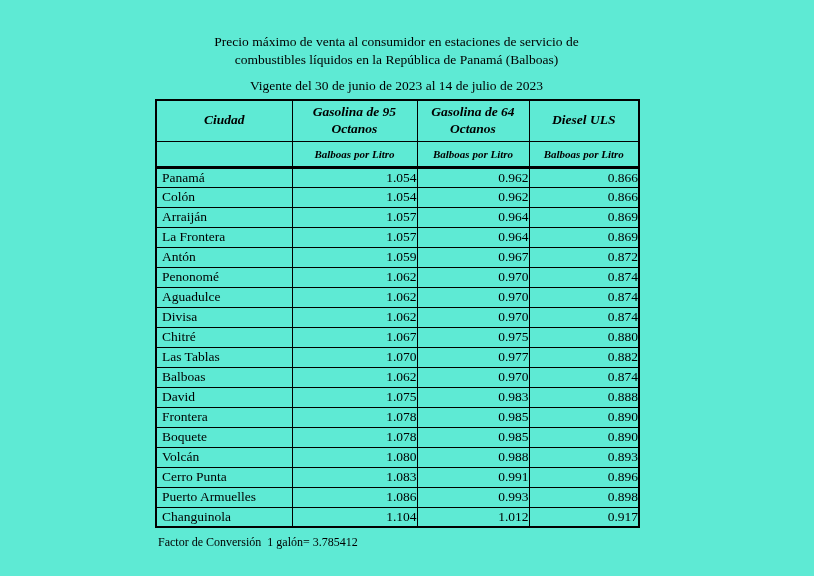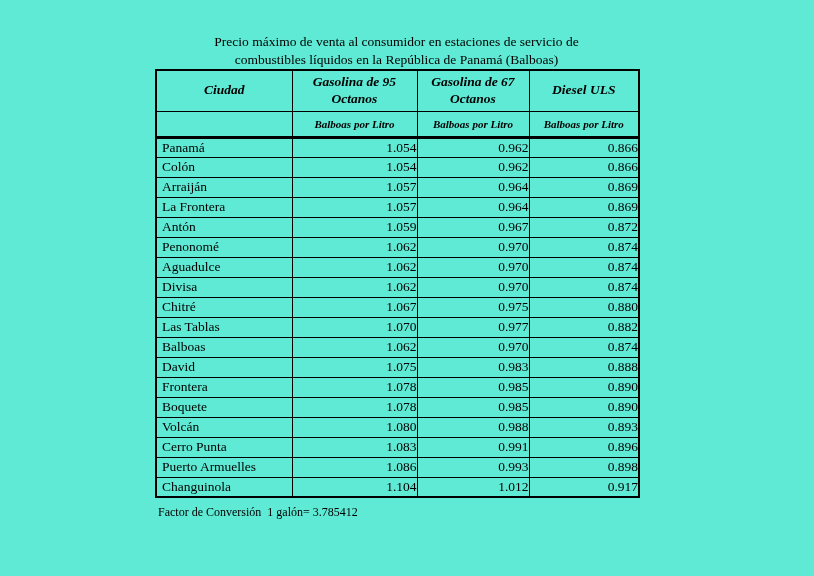--- a/index.html
+++ b/index.html
@@ -45,33 +45,34 @@
 <body>
 
 <div class="doc">
   <div class="content">
 
     <div class="title">
       <div>Precio máximo de venta al consumidor en estaciones de servicio de</div>
       <div>combustibles líquidos en la República de Panamá (Balboas)</div>
     </div>
 
+    <div class="subtitle">Vigente del 30 de junio de 2023 al 14 de julio de 2023</div>
 
     <table class="price-table">
       <colgroup>
         <col style="width:136px">
         <col style="width:125px">
         <col style="width:112px">
         <col style="width:110px">
       </colgroup>
       <thead>
         <tr class="head-row">
           <th>Ciudad</th>
           <th>Gasolina de 95 Octanos</th>
-          <th>Gasolina de 67 Octanos</th>
+          <th>Gasolina de 64 Octanos</th>
           <th>Diesel ULS</th>
         </tr>
         <tr class="unit-row">
           <th></th>
           <th>Balboas por Litro</th>
           <th>Balboas por Litro</th>
           <th>Balboas por Litro</th>
         </tr>
       </thead>
       <tbody>

